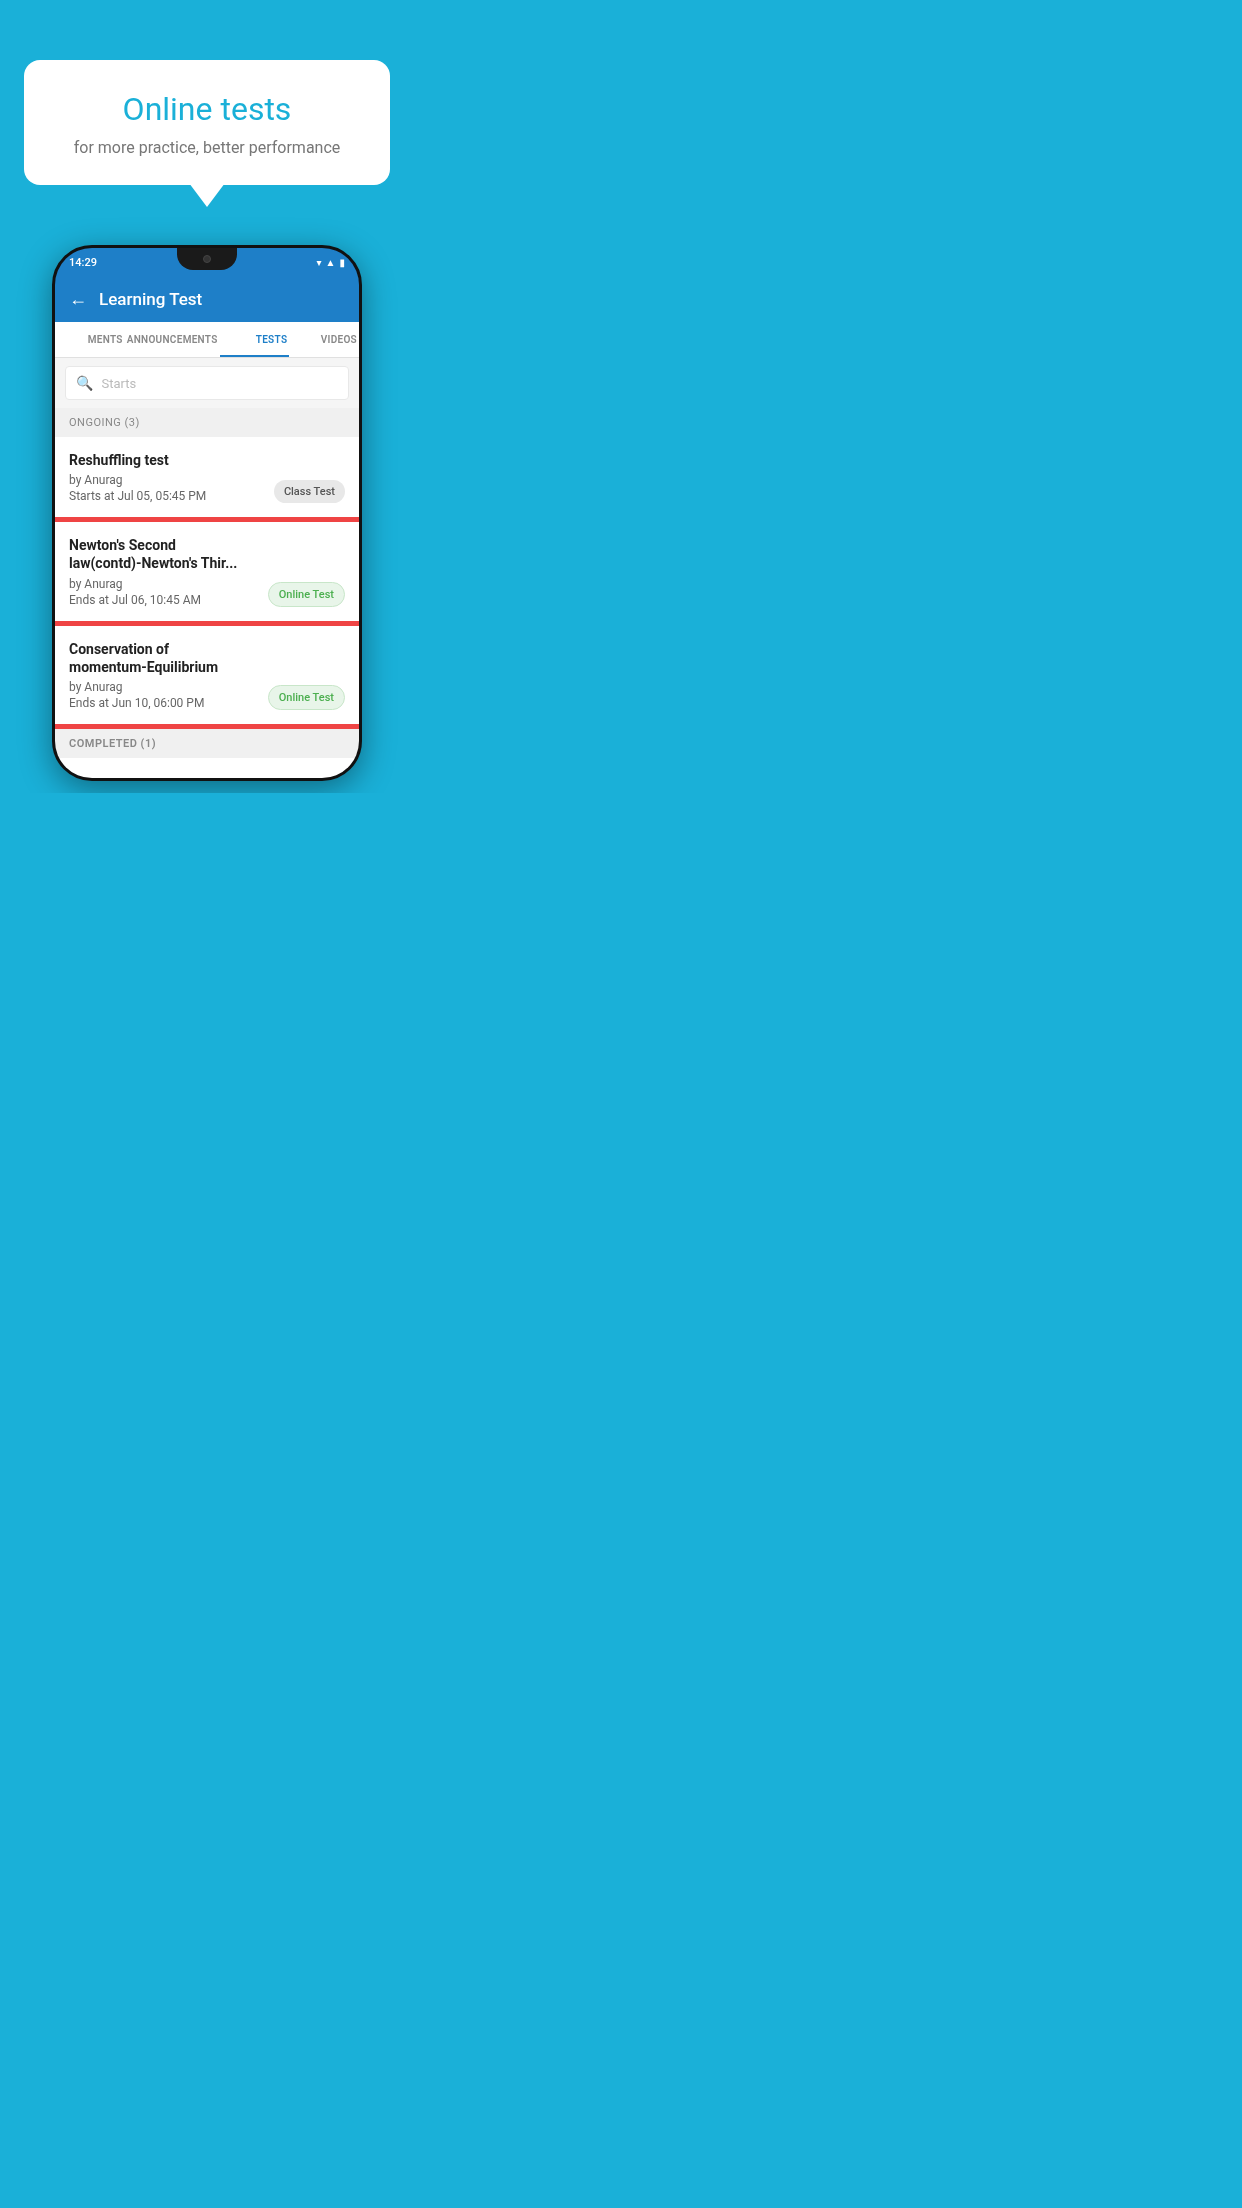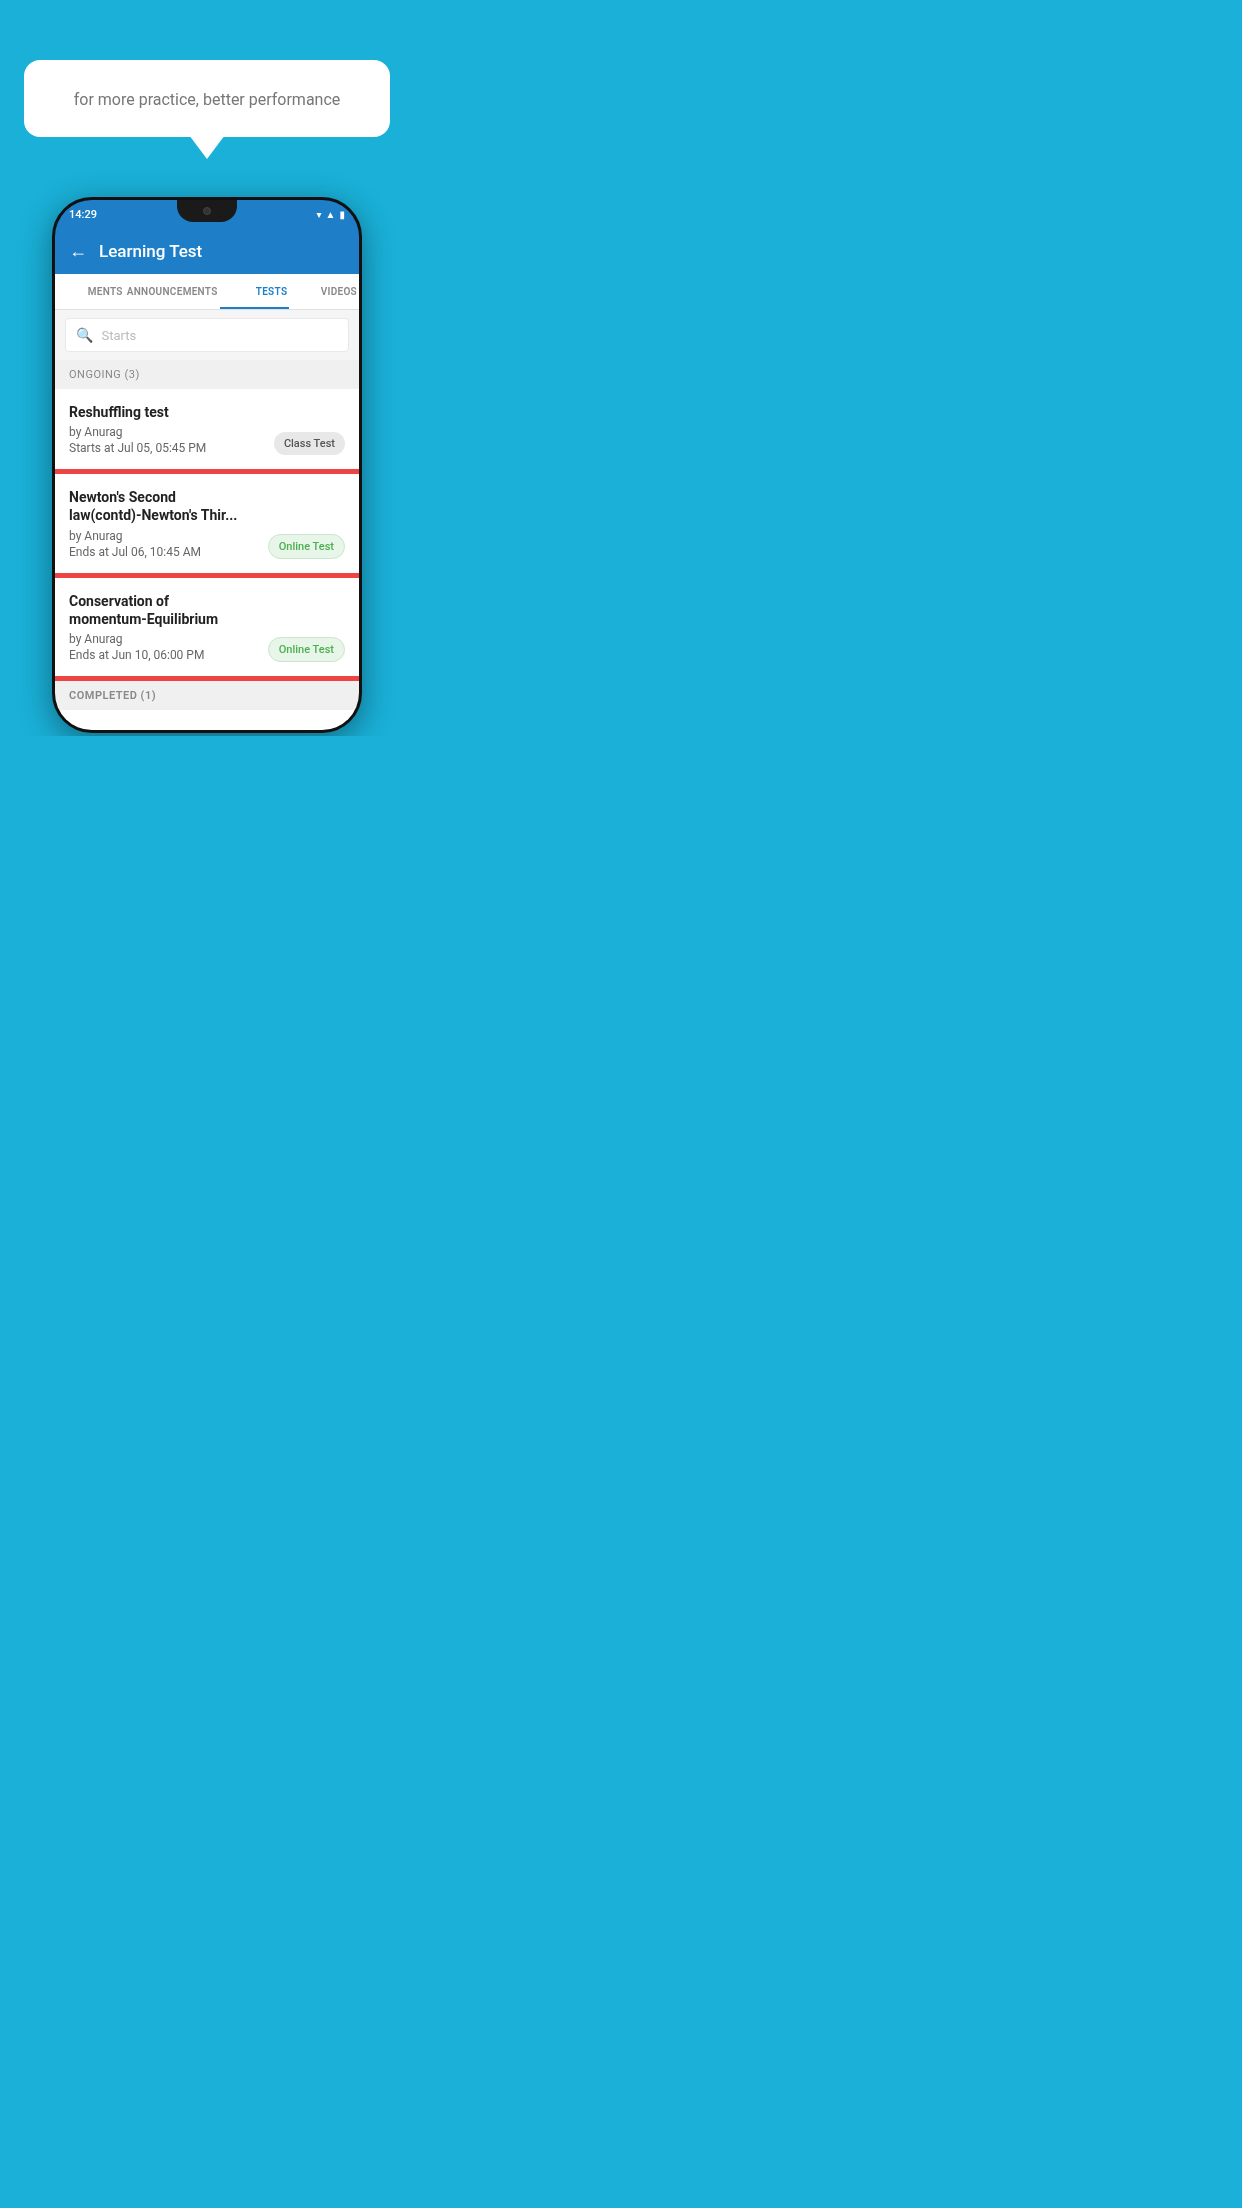--- a/index.html
+++ b/index.html
@@ -60,21 +60,21 @@
       color: #777;
       font-weight: 400;
     }
 
     
     .phone-area {
       width: 100%;
       display: flex;
       justify-content: center;
       margin-top: 60px;
-      padding-bottom: 0;
+      padding-bottom: 12px;
     }
 
     .phone-frame {
       width: 310px;
       background: #1a1a1a;
       border-radius: 40px;
       overflow: hidden;
       position: relative;
       box-shadow: 0 8px 32px rgba(0,0,0,0.4);
       border: 3px solid #111;
@@ -297,20 +297,21 @@
     .phone-bottom {
       height: 20px;
       background: white;
     }
   </style>
 </head>
 <body>
 
 <div class="speech-bubble-wrapper">
   <div class="speech-bubble">
+    <div class="speech-bubble-title">Online tests</div>
     <div class="speech-bubble-subtitle">for more practice, better performance</div>
   </div>
 </div>
 
 <div class="phone-area">
   <div class="phone-frame">
 
     <div class="phone-status-bar">
       <span class="status-time">14:29</span>
       <div class="notch">

